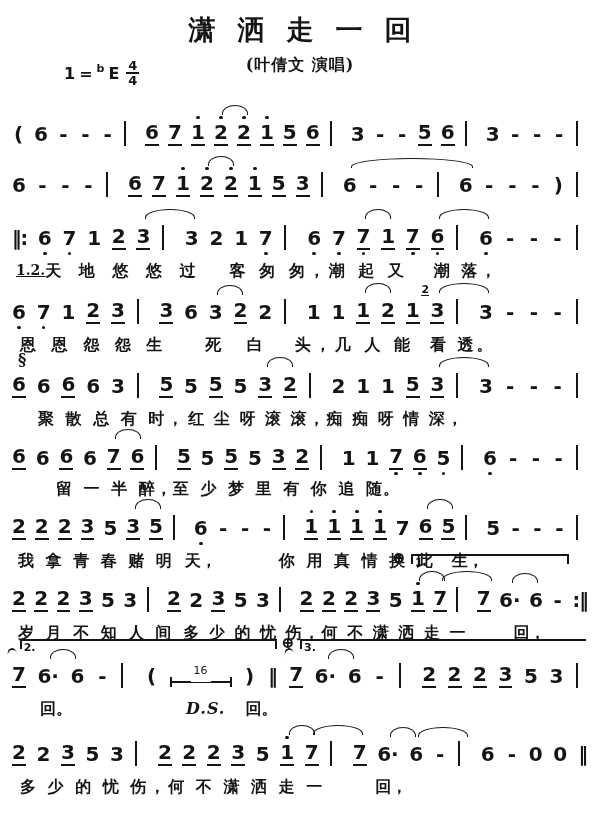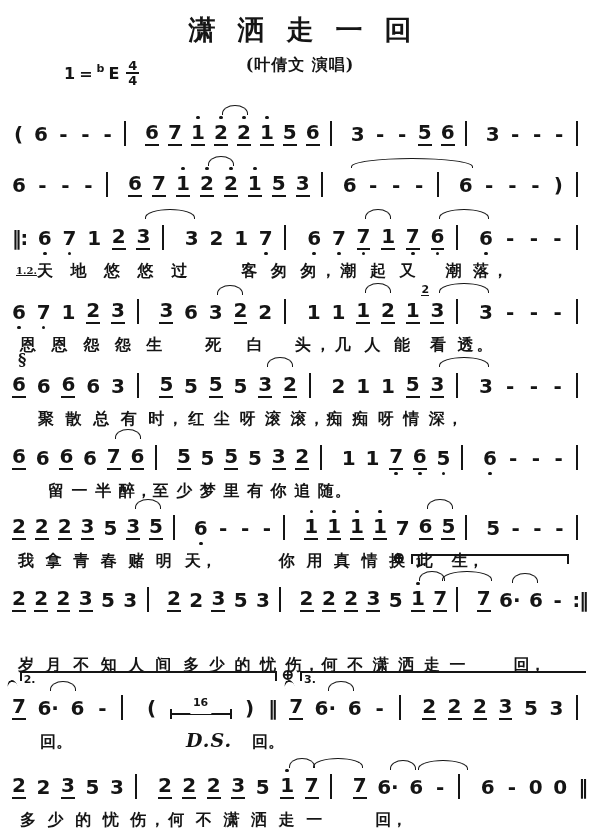--- a/index.html
+++ b/index.html
@@ -31,31 +31,31 @@
   .c-rs .dg,.c-re .dg,.c-fin .dg{font-size:19px;letter-spacing:-1px;min-width:10px;}
   .c-paren .dg{font-size:20px;}
   .arc{position:absolute;top:-9px;left:60%;height:9px;border:1.8px solid #151515;border-bottom:none;border-radius:100% 100% 0 0 / 170% 170% 0 0;}
   .tick{position:absolute;top:-8px;left:-5px;width:10px;height:7px;border-top:2px solid #151515;border-radius:60% 60% 0 0/100% 100% 0 0;transform:rotate(-18deg);}
   .grace{position:absolute;top:-8px;left:-9px;font-family:"DejaVu Sans",sans-serif;font-size:11px;font-weight:700;line-height:11px;border-bottom:1.4px solid #151515;}
   .segno{position:absolute;top:-16px;left:10px;font-size:16px;font-weight:700;}
   .r16{position:relative;width:62px;height:20px;}
   .r16 .line{position:absolute;left:0;right:0;bottom:5px;height:2px;background:#151515;}
   .r16 .t1,.r16 .t2{position:absolute;bottom:1px;width:2px;height:10px;background:#151515;}
   .r16 .t1{left:0;}.r16 .t2{right:0;}
-  .r16 .num{position:absolute;left:50%;transform:translateX(-50%);bottom:6px;font-family:"DejaVu Sans",sans-serif;font-size:11px;font-weight:700;background:#fff;padding:0 3px;}
+  .r16 .num{position:absolute;left:50%;transform:translateX(-50%);bottom:6px;font-family:"DejaVu Sans",sans-serif;font-size:11px;font-weight:400;background:#fff;padding:0 3px;}
   .ending-bracket{position:absolute;top:-26px;height:12px;border-top:2px solid #151515;}
   .sys-i .ending-bracket{top:-17px;}
   .ending-bracket::before{content:"";position:absolute;left:0;top:-1px;width:2px;height:9px;background:#151515;}
   .ending-bracket.end-tick::after{content:"";position:absolute;right:0;top:-1px;width:2px;height:9px;background:#151515;}
   .bracket-label{position:absolute;left:4px;top:0;font-family:"DejaVu Sans",sans-serif;font-size:11px;font-weight:700;}
   .coda-sign{position:absolute;left:-19px;top:-8px;font-size:16px;font-weight:700;}
   .lyrics{display:flex;align-items:baseline;margin-top:2px;padding:0 8px;font-size:16px;font-weight:700;line-height:23px;}
   .lyric-seg{white-space:pre;}
-  .lyric-seg.verse{font-size:10px;align-self:center;text-decoration:underline;}
-  .lyric-seg.ds{font-style:italic;font-size:19px;letter-spacing:1px;}
+  .lyric-seg.verse{font-size:14px;align-self:center;text-decoration:underline;}
+  .lyric-seg.ds{font-style:italic;font-size:16px;letter-spacing:1px;}
 </style>
 </head>
 <body>
 
 <div class="page">
   <div class="header">
     <div class="title">潇洒走一回</div>
     <div class="subtitle">(叶倩文  演唱)</div>
     <div class="keysig">
       <span>1</span>
@@ -517,21 +517,21 @@
             <div class="ab"></div>
             <div class="dg">
               <div class="vline"></div>
             </div>
             <div class="bl"></div>
           </div>
         </div>
         <div class="lyrics">
           <span class="lyric-seg verse">1.2.</span>
           <span class="lyric-seg" style="letter-spacing: 6px;">天 地 悠 悠 过</span>
-          <span class="lyric-seg" style="margin-left: 48px; letter-spacing: 4px;">客 匆 匆，潮 起 又</span>
+          <span class="lyric-seg" style="margin-left: 28px; letter-spacing: 4px;">客 匆 匆，潮 起 又</span>
           <span class="lyric-seg" style="margin-left: 26px; letter-spacing: 3px;">潮 落，</span>
         </div>
       </div>
       <div class="system sys-d">
         <div class="notes">
           <div class="tok">
             <div class="ab"></div>
             <div class="dg">6</div>
             <div class="bl">
               <span class="octdot"></span>
@@ -952,21 +952,21 @@
           </div>
           <div class="tok c-bar">
             <div class="ab"></div>
             <div class="dg">
               <div class="vline"></div>
             </div>
             <div class="bl"></div>
           </div>
         </div>
         <div class="lyrics">
-          <span class="lyric-seg" style="margin-left: 32px; letter-spacing: 1px;">留 一 半 醉，至 少 梦 里 有 你 追 随。</span>
+          <span class="lyric-seg" style="margin-left: 40px; letter-spacing: 1px; font-family: Liberation Mono, monospace;">留 一 半 醉，至 少 梦 里 有 你 追 随。</span>
         </div>
       </div>
       <div class="system sys-g">
         <div class="notes">
           <div class="tok">
             <div class="ab"></div>
             <div class="dg u">2</div>
             <div class="bl"></div>
           </div>
           <div class="tok">
@@ -1264,21 +1264,21 @@
             <div class="dg">-</div>
             <div class="bl"></div>
           </div>
           <div class="tok c-re">
             <div class="ab"></div>
             <div class="dg">:‖</div>
             <div class="bl"></div>
           </div>
         </div>
         <div class="lyrics">
-          <span class="lyric-seg" style="margin-left: 2px; letter-spacing: 3px; margin-top: 32px;">岁 月 不 知 人</span>
+          <span class="lyric-seg" style="margin-left: 2px; letter-spacing: 3px;">岁 月 不 知 人</span>
           <span class="lyric-seg" style="margin-left: 8px;">间</span>
           <span class="lyric-seg" style="margin-left: 12px; letter-spacing: 2px;">多 少 的 忧 伤，何 不 潇 洒 走 一</span>
           <span class="lyric-seg" style="margin-left: 46px;">回，</span>
         </div>
       </div>
       <div class="system sys-i">
         <div class="ending-bracket end-tick" style="left: 2%; width: 44%;">
           <span class="bracket-label">2.</span>
         </div>
         <div class="ending-bracket" style="left: 50%; width: 49%;">

